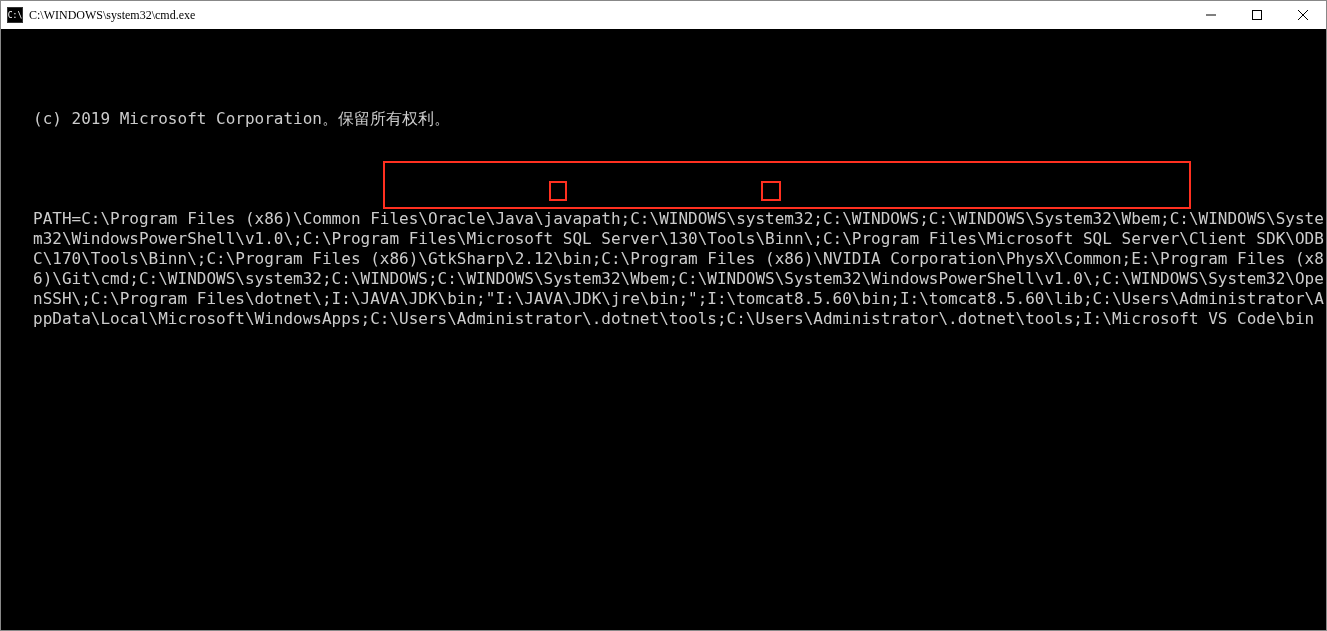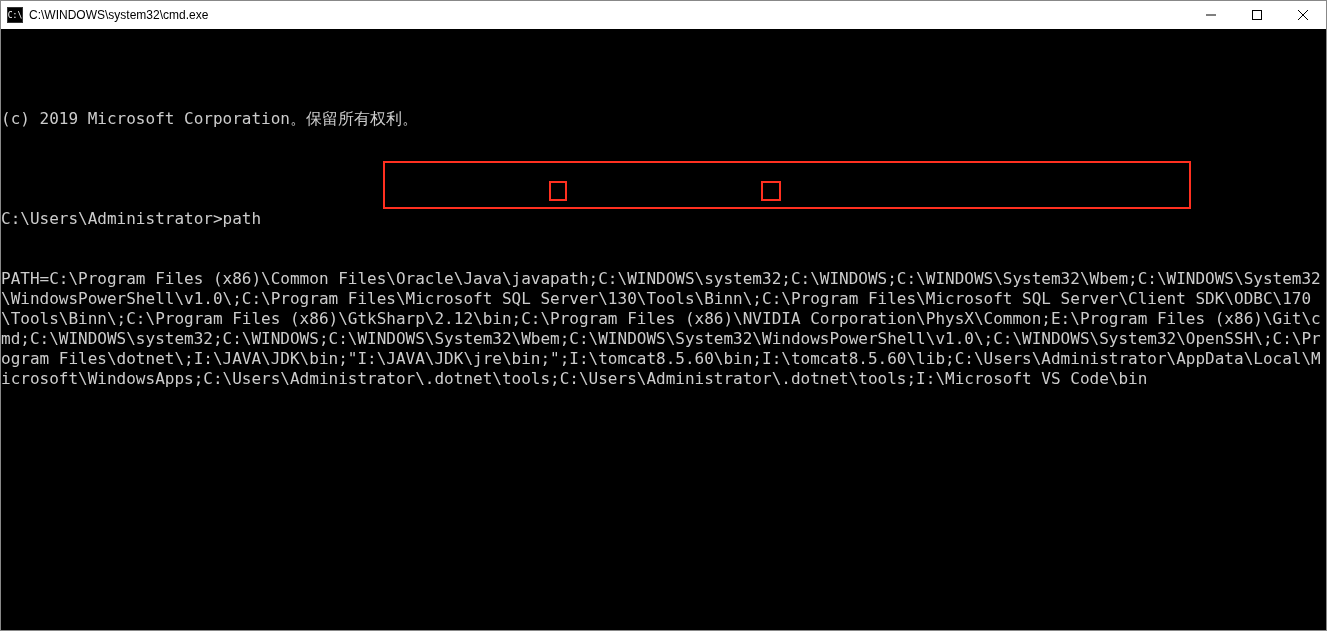--- a/index.html
+++ b/index.html
@@ -40,20 +40,21 @@
       display: flex;
       align-items: center;
       justify-content: center;
       color: #fff;
       font-size: 8px;
       font-family: monospace;
       border: 1px solid #333;
     }
     .title-text {
       flex: 1;
+      font-family: Liberation Serif, serif;
     }
     .window-controls {
       display: flex;
       height: 100%;
     }
     .win-ctrl {
       width: 46px;
       height: 28px;
       display: flex;
       align-items: center;
@@ -77,20 +78,21 @@
       overflow: hidden;
       white-space: pre-wrap;
       word-break: break-all;
     }
     .terminal-content {
       padding: 0;
     }
     .line {
       white-space: pre-wrap;
       word-break: break-all;
+      margin-left: 32px;
     }
     .highlight-box-1 {
       position: absolute;
       border: 2px solid #ff3020;
       pointer-events: none;
     }
     .highlight-box-2 {
       position: absolute;
       border: 2px solid #ff3020;
       pointer-events: none;
@@ -126,21 +128,20 @@
             <line x1="0" y1="0" x2="10" y2="10" stroke="#000" stroke-width="1"></line>
             <line x1="10" y1="0" x2="0" y2="10" stroke="#000" stroke-width="1"></line>
           </svg>
       </div>
     </div>
   </div>
   <div class="terminal">
     <div class="terminal-content">
       <div class="line">(c) 2019 Microsoft Corporation。保留所有权利。</div>
       <div class="line"></div>
-      <div class="line">C:\Users\Administrator&gt;path</div>
       <div class="line">PATH=C:\Program Files (x86)\Common Files\Oracle\Java\javapath;C:\WINDOWS\system32;C:\WINDOWS;C:\WINDOWS\System32\Wbem;C:\WINDOWS\System32\WindowsPowerShell\v1.0\;C:\Program Files\Microsoft SQL Server\130\Tools\Binn\;C:\Program Files\Microsoft SQL Server\Client SDK\ODBC\170\Tools\Binn\;C:\Program Files (x86)\GtkSharp\2.12\bin;C:\Program Files (x86)\NVIDIA Corporation\PhysX\Common;E:\Program Files (x86)\Git\cmd;C:\WINDOWS\system32;C:\WINDOWS;C:\WINDOWS\System32\Wbem;C:\WINDOWS\System32\WindowsPowerShell\v1.0\;C:\WINDOWS\System32\OpenSSH\;C:\Program Files\dotnet\;I:\JAVA\JDK\bin;"I:\JAVA\JDK\jre\bin;";I:\tomcat8.5.60\bin;I:\tomcat8.5.60\lib;C:\Users\Administrator\AppData\Local\Microsoft\WindowsApps;C:\Users\Administrator\.dotnet\tools;C:\Users\Administrator\.dotnet\tools;I:\Microsoft VS Code\bin</div>
       <div class="line"></div>
     </div>
     <div class="highlight-box-1" style="top: 132px; left: 382px; width: 808px; height: 48px;"></div>
     <div class="highlight-box-2" style="top: 152px; left: 548px; width: 18px; height: 20px;"></div>
     <div class="highlight-box-3" style="top: 152px; left: 760px; width: 20px; height: 20px;"></div>
   </div>
 </div>
 
 </body></html>

